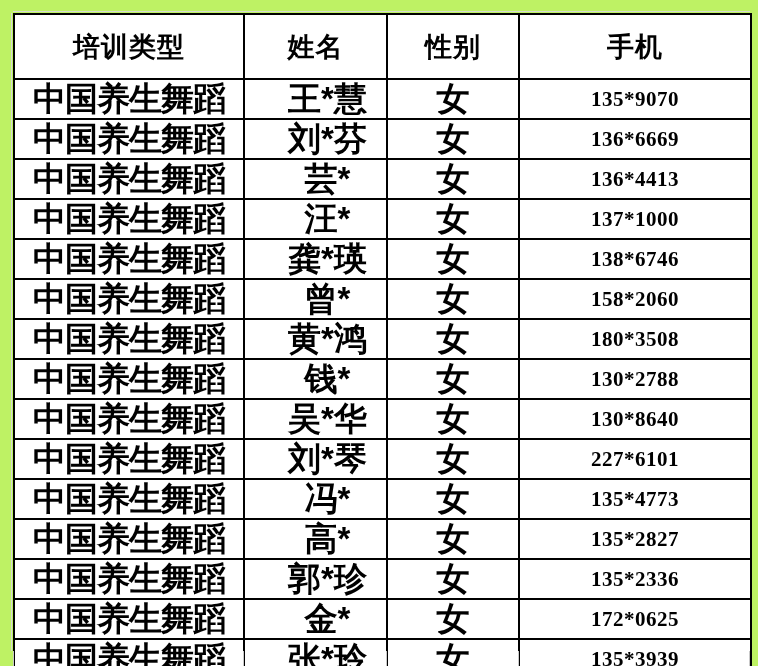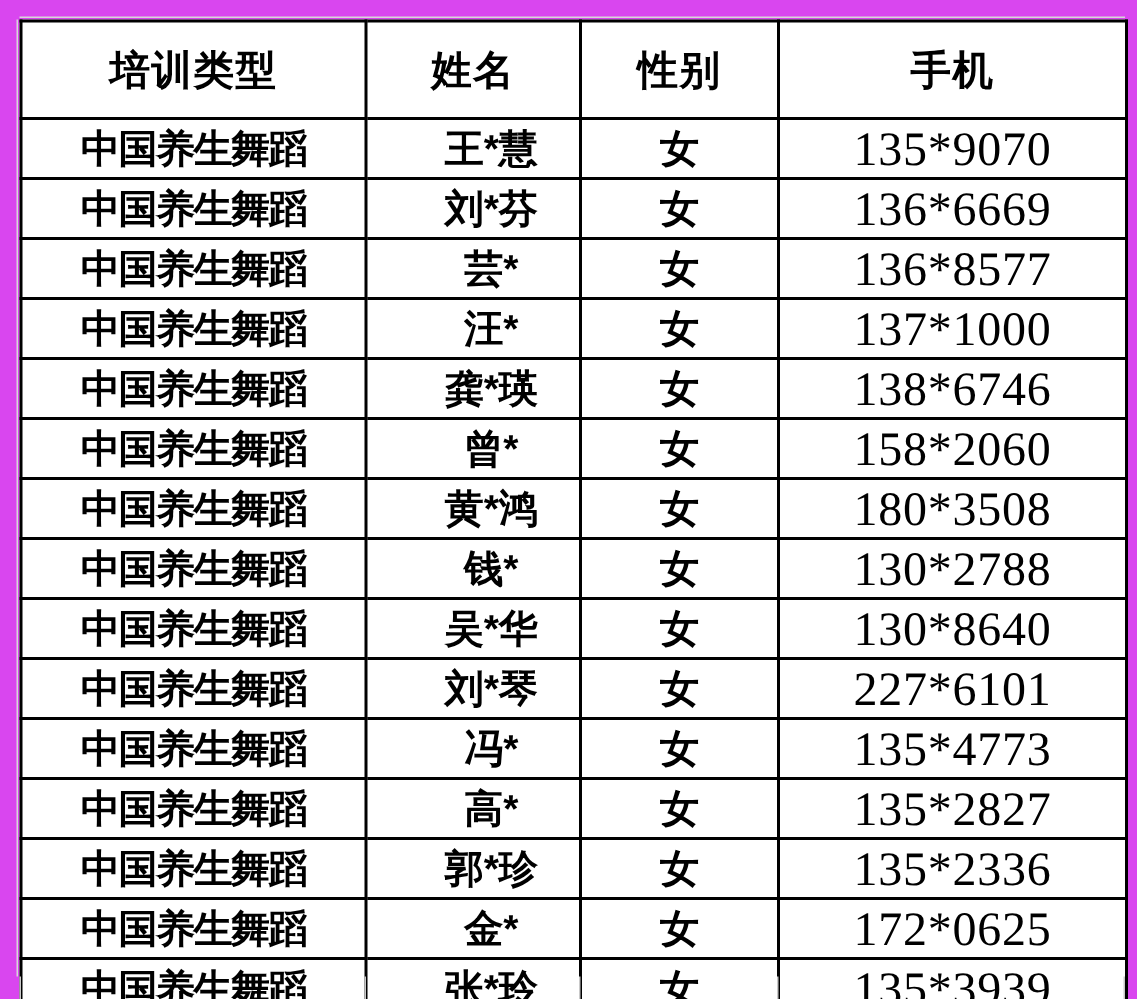--- a/index.html
+++ b/index.html
@@ -16,21 +16,21 @@
     font-family: "Liberation Sans", "DejaVu Sans", sans-serif;
     -webkit-font-smoothing: antialiased;
   }
 
   #roster-sheet {
     position: absolute;
     left: 0;
     top: 0;
     width: 758px;
     height: 666px;
-    background: #d946ef;
+    background: #bef264;
   }
 
   
   .ghost-line {
     position: absolute;
     background: #d7d7d7;
   }
 
   #roster-table {
     position: absolute;
@@ -60,21 +60,21 @@
   #roster-table thead th {
     height: 63px;
     font-size: 27px;
     font-weight: bold;
     letter-spacing: 1px;
     font-family: "Liberation Sans", "DejaVu Sans", sans-serif;
   }
 
   #roster-table tbody td {
     height: 38px;
-    font-size: 26px;
+    font-size: 33px;
     font-weight: bold;
     letter-spacing: 0px;
     line-height: 38px;
   }
 
   #roster-table tbody td.cell-type {
     font-family: "Liberation Sans", "DejaVu Sans", sans-serif;
     letter-spacing: -1px;
   }
 
@@ -83,22 +83,22 @@
     padding-left: 24px;
   }
 
   #roster-table tbody td.cell-gender {
     font-family: "Liberation Sans", "DejaVu Sans", sans-serif;
   }
 
   
   #roster-table tbody td.cell-phone {
     font-family: "Liberation Serif", "DejaVu Serif", serif;
-    font-size: 32px;
-    font-weight: normal;
+    font-size: 21px;
+    font-weight: bold;
     letter-spacing: 0.5px;
   }
 
   
   #partial-row {
     position: absolute;
     left: 13px;
     top: 651px;
     width: 737px;
     height: 15px;
@@ -146,21 +146,21 @@
         <tr>
           <td class="cell-type">中国养生舞蹈</td>
           <td class="cell-name">刘*芬</td>
           <td class="cell-gender">女</td>
           <td class="cell-phone">136*6669</td>
         </tr>
         <tr>
           <td class="cell-type">中国养生舞蹈</td>
           <td class="cell-name">芸*</td>
           <td class="cell-gender">女</td>
-          <td class="cell-phone">136*8577</td>
+          <td class="cell-phone">136*4413</td>
         </tr>
         <tr>
           <td class="cell-type">中国养生舞蹈</td>
           <td class="cell-name">汪*</td>
           <td class="cell-gender">女</td>
           <td class="cell-phone">137*1000</td>
         </tr>
         <tr>
           <td class="cell-type">中国养生舞蹈</td>
           <td class="cell-name">龚*瑛</td>

